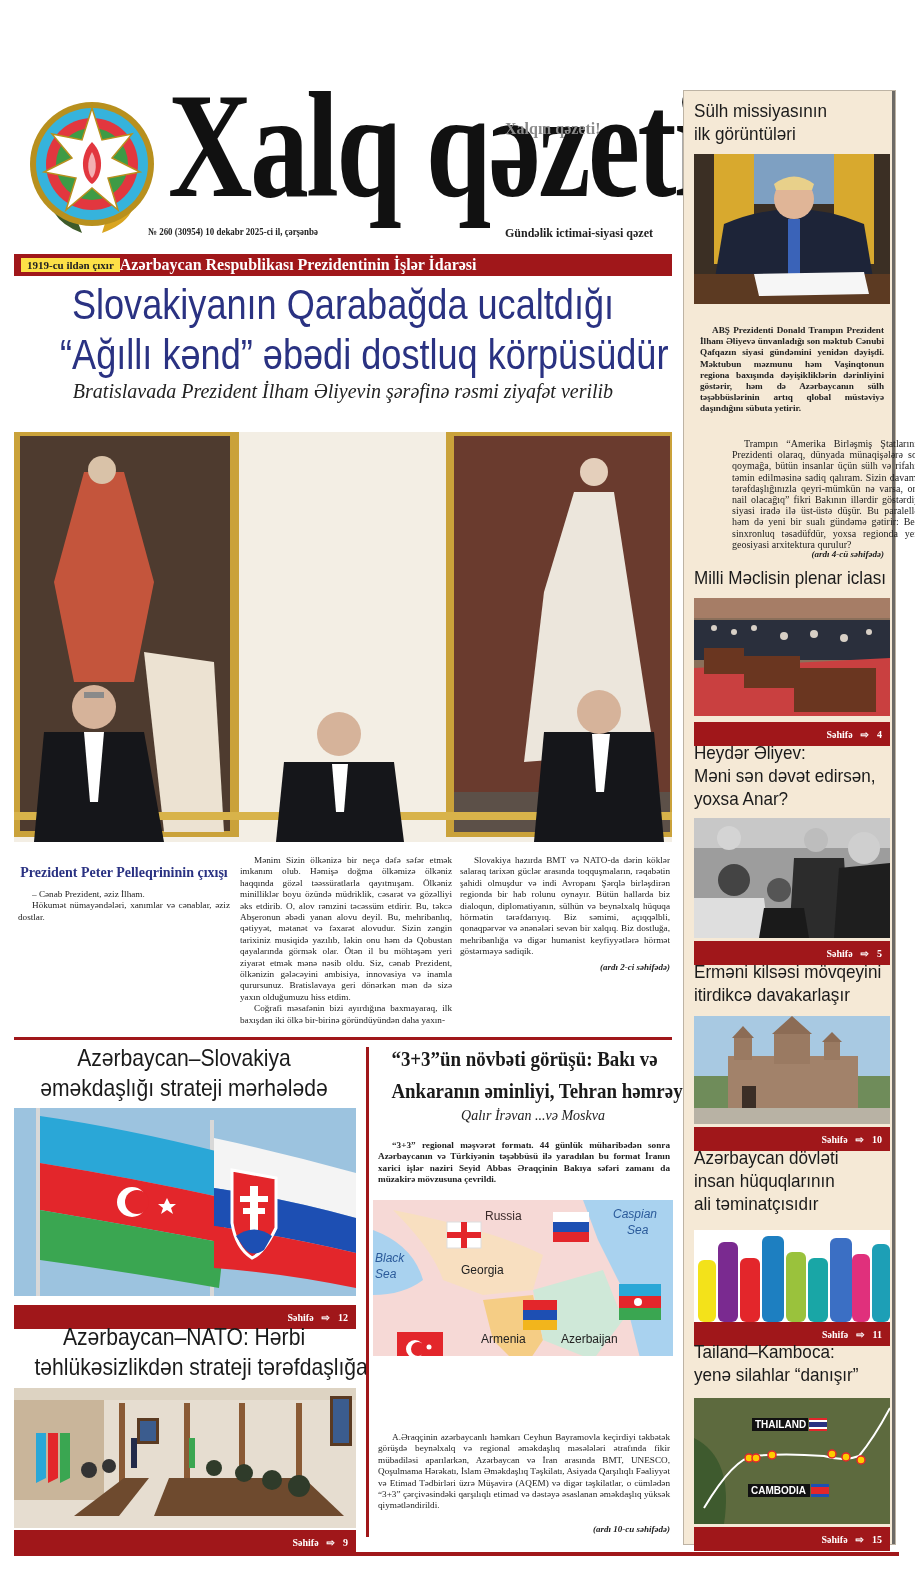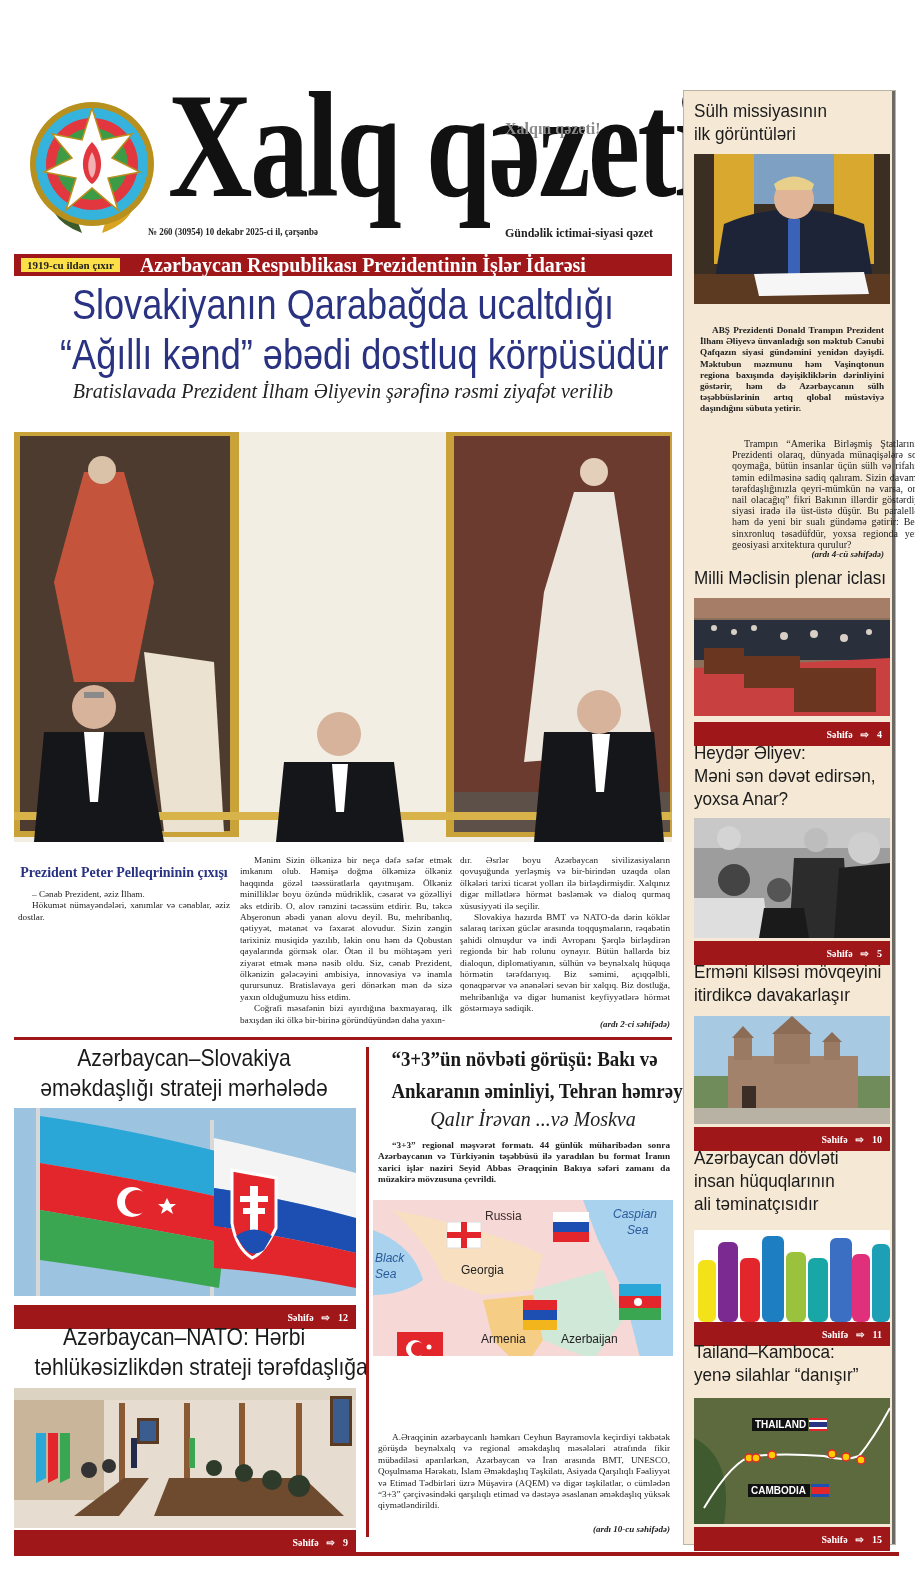--- a/index.html
+++ b/index.html
@@ -14,21 +14,21 @@
            font-size: 150px; line-height: 1; letter-spacing: -3px; color: #111; transform: scaleX(0.78);
            transform-origin: left top; white-space: nowrap; }
   .slogan { left: 505px; top: 120px; font-size: 16px; font-weight: bold; color: #8a8a8a; }
   .issue-line { left: 148px; top: 226px; font-size: 10.5px; font-weight: bold; color: #222; transform: scaleX(0.85); transform-origin: left; white-space: nowrap; }
   .subtitle { left: 505px; top: 226px; font-size: 12px; font-weight: bold; color: #222; white-space: nowrap; }
 
   .red-bar { background: #a0171a; color: #fff; }
   .pub-bar { left: 14px; top: 254px; width: 658px; height: 22px; display: flex; align-items: center; }
   .since-badge { background: #fde047; color: #222; font-size: 11px; font-weight: bold; height: 14px; line-height: 14px;
                  padding: 0 6px; margin-left: 7px; white-space: nowrap; }
-  .pub-bar-title { flex: 1; text-align: center; font-size: 20px; font-weight: bold; color: #fff; padding-right: 66px; white-space: nowrap; }
+  .pub-bar-title { flex: 1; font-size: 16px; font-weight: bold; color: #fff; padding-right: 66px; white-space: nowrap; }
 
   
   .lead-headline { left: 14px; top: 280px; width: 658px; text-align: center;
                    font-family: "Liberation Sans", sans-serif; color: #2a3282; font-size: 42px; line-height: 50px;
                    transform: scaleX(0.86); transform-origin: center top; white-space: nowrap; }
   .lead-sub { left: 14px; top: 380px; width: 658px; text-align: center; font-style: italic;
               font-size: 20px; color: #222; white-space: nowrap; }
   .lead-photo { left: 14px; top: 432px; width: 658px; height: 410px; overflow: hidden; background: #f2ede3; }
 
   .col { font-size: 9.2px; line-height: 11.4px; text-align: justify; color: #222; }
@@ -45,21 +45,21 @@
   
   .bl-headline { text-align: center; font-family: "Liberation Sans", sans-serif; color: #1a1a1a;
                  font-size: 24px; line-height: 30px; white-space: nowrap; transform: scaleX(0.88); transform-origin: center top; }
   .page-ref { height: 24px; display: flex; justify-content: flex-end; align-items: center; gap: 8px;
               font-size: 10px; font-weight: bold; padding-right: 8px; color: #fff; }
   .page-ref .arrow { font-size: 10px; }
 
   
   .bm-headline { text-align: center; font-weight: bold; font-size: 22px; line-height: 32px; color: #1a1a1a;
                  white-space: nowrap; transform: scaleX(0.86); transform-origin: center top; }
-  .bm-sub { text-align: center; font-style: italic; font-size: 20px; color: #222; white-space: nowrap; padding-left: 20px; }
+  .bm-sub { text-align: center; font-style: italic; font-size: 14px; color: #222; white-space: nowrap; padding-left: 20px; }
   .vbar { background: #a0171a; width: 3px; }
 
   
   .sidebar { left: 683px; top: 90px; width: 213px; height: 1455px; background: #f5e9d6;
              border: 1px solid #bdb3a4; box-shadow: -3px 0 0 #6d6a66 inset; }
   .sb-headline { font-family: "Liberation Sans", sans-serif; color: #1a1a1a; font-size: 19px; line-height: 23px;
                  white-space: nowrap; transform: scaleX(0.9); transform-origin: left top; }
   .sb-img { overflow: hidden; }
   .sb-lede { font-size: 9.2px; line-height: 11.2px; text-align: justify; font-weight: bold; color: #222; text-indent: 12px; }
   .sb-body { font-size: 10px; line-height: 11.2px; text-align: justify; color: #222; text-indent: 12px; margin-left: 38px; }
@@ -138,21 +138,20 @@
   <p>– Cənab Prezident, əziz İlham.</p>
   <p>Hökumət nümayəndələri, xanımlar və cənablar, əziz dostlar.</p>
 </div>
 
 <div class="abs col col-2">
   <p>Mənim Sizin ölkənizə bir neçə dəfə səfər etmək imkanım olub. Həmişə doğma ölkəmizə ölkəniz haqqında gözəl təəssüratlarla qayıtmışam. Ölkəniz minilliklər boyu özündə müdriklik, cəsarət və gözəlliyi əks etdirib. O, alov rəmzini təcəssüm etdirir. Bu, təkcə Abşeronun əbədi yanan alovu deyil. Bu, mehribanlıq, qətiyyət, mətanət və fəxarət alovudur. Sizin zəngin tarixiniz musiqidə yazılıb, lakin onu həm də Qobustan qayalarında görmək olar. Ötən il bu möhtəşəm yeri ziyarət etmək mənə nəsib oldu. Siz, cənab Prezident, ölkənizin gələcəyini ambisiya, innovasiya və inamla qurursunuz. Bratislavaya geri dönərkən mən də sizə yaxın olduğumuzu hiss etdim.</p>
   <p>Coğrafi məsafənin bizi ayırdığına baxmayaraq, ilk baxışdan iki ölkə bir-birinə göründüyündən daha yaxın-</p>
 </div>
 
 <div class="abs col col-3">
-  <p style="text-indent:0">dır. Əsrlər boyu Azərbaycan sivilizasiyaların qovuşuğunda yerləşmiş və bir-birindən uzaqda olan ölkələri tarixi ticarət yolları ilə birləşdirmişdir. Xalqınız digər millətlərə hörmət bəsləmək və dialoq qurmaq xüsusiyyəti ilə seçilir.</p>
   <p>Slovakiya hazırda BMT və NATO-da dərin köklər salaraq tarixən güclər arasında toqquşmaların, rəqabətin şahidi olmuşdur və indi Avropanı Şərqlə birləşdirən regionda bir hab rolunu oynayır. Bütün hallarda biz dialoqun, diplomatiyanın, sülhün və beynəlxalq hüquqa hörmətin tərəfdarıyıq. Biz səmimi, açıqqəlbli, qonaqpərvər və ənənələri sevən bir xalqıq. Biz dostluğa, mehribanlığa və digər humanist keyfiyyətlərə hörmət göstərməyə sadiqik.</p>
   <div class="cont">(ardı 2-ci səhifədə)</div>
 </div>
 
 <div class="abs hr-red" style="left:14px; top:1037px; width:658px;"></div>
 
 <div class="abs bl-headline" style="left:14px; top:1043px; width:340px;">
   <div>Azərbaycan–Slovakiya</div>
   <div>əməkdaşlığı strateji mərhələdə</div>
 </div>

